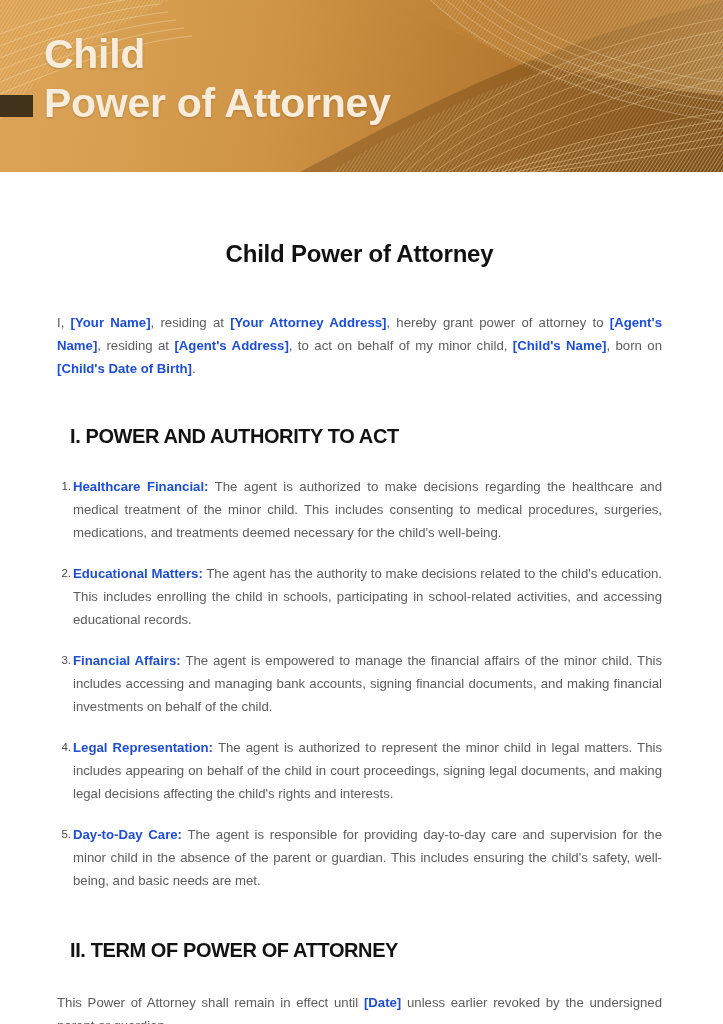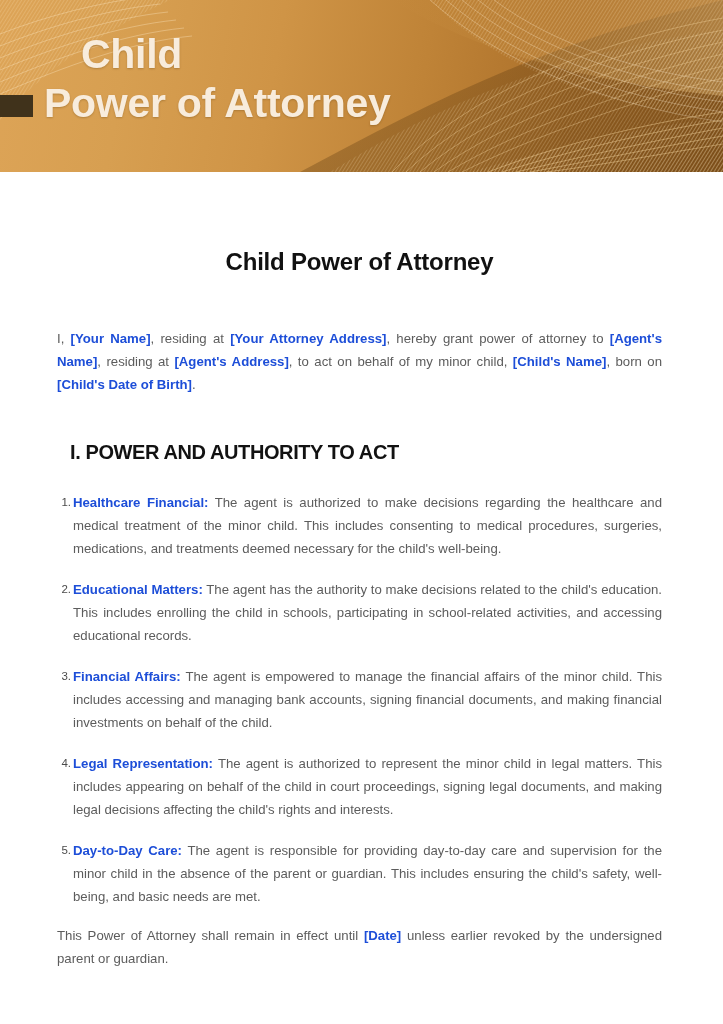--- a/index.html
+++ b/index.html
@@ -52,33 +52,33 @@
     top: 30px;
     z-index: 4;
     color: #f8ecdc;
     font-family: "Liberation Sans Narrow", "Liberation Sans", sans-serif;
     font-weight: bold;
     font-size: 41px;
     line-height: 49px;
     letter-spacing: -0.3px;
     text-shadow: 0 1px 2px rgba(90,55,10,0.30);
   }
-  .banner-title .l1 { display: block; margin-left: 37px; }
+  .banner-title .l1 { display: block; }
   .banner-title .l2 { display: block; text-align: center; }
 
   
   .page {
     position: relative;
     width: 723px;
     padding: 0 61px 0 57px;
     background: #ffffff;
   }
 
   .doc-title {
-    margin: 8px;
+    margin: 0;
     padding-top: 68px;
     text-align: center;
     font-size: 24px;
     font-weight: bold;
     color: #111111;
     letter-spacing: -0.2px;
   }
 
   .intro {
     margin: 0;
@@ -263,16 +263,17 @@
       <span class="marker">3.</span><span class="li-body"><b>Financial Affairs:</b><span> The agent is empowered to manage the financial affairs of the minor child. This includes accessing and managing bank accounts, signing financial documents, and making financial investments on behalf of the child.</span></span>
     </li>
     <li>
       <span class="marker">4.</span><span class="li-body"><b>Legal Representation:</b><span> The agent is authorized to represent the minor child in legal matters. This includes appearing on behalf of the child in court proceedings, signing legal documents, and making legal decisions affecting the child's rights and interests.</span></span>
     </li>
     <li>
       <span class="marker">5.</span><span class="li-body"><b>Day-to-Day Care:</b><span> The agent is responsible for providing day-to-day care and supervision for the minor child in the absence of the parent or guardian. This includes ensuring the child's safety, well-being, and basic needs are met.</span></span>
     </li>
   </ol>
 
+  <h2 class="section-head sec2-head">II. TERM OF POWER OF ATTORNEY</h2>
 
   <p class="para"><span>This Power of Attorney shall remain in effect until </span><b>[Date]</b><span> unless earlier revoked by the undersigned parent or guardian.</span></p>
 
 </main>
 
 </body></html>

